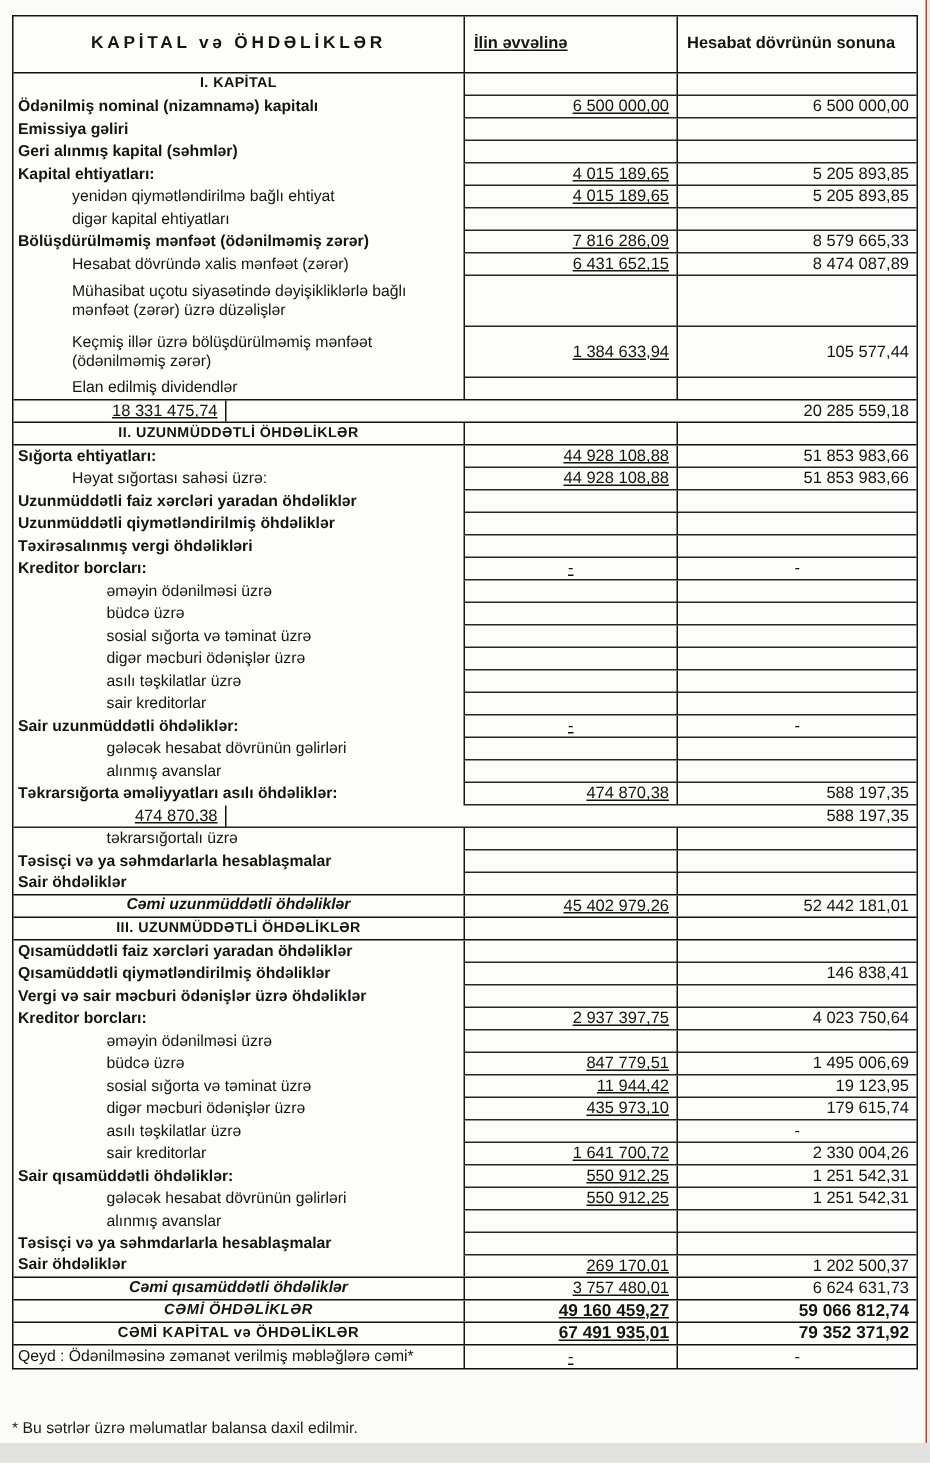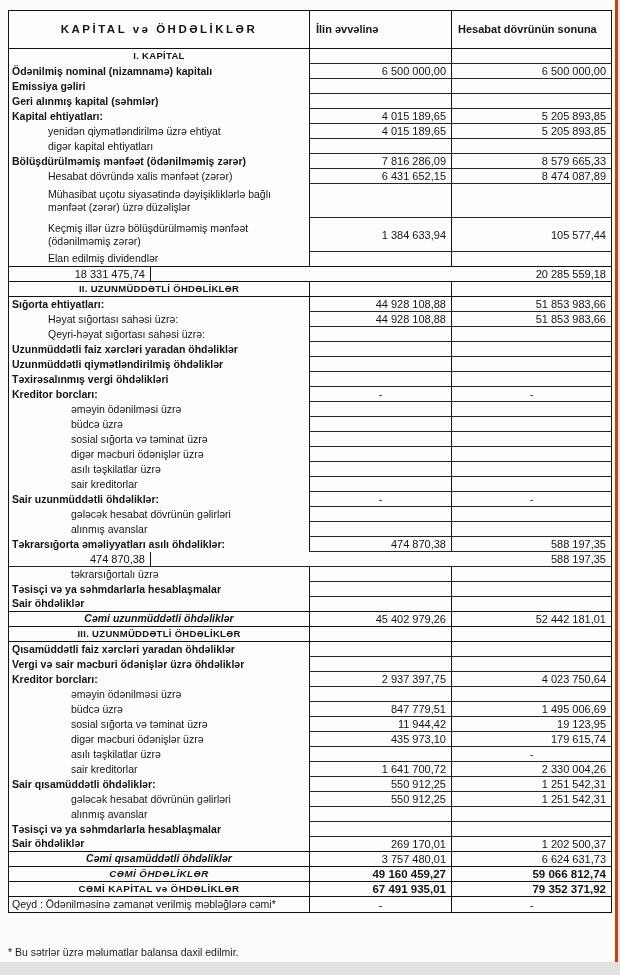--- a/index.html
+++ b/index.html
@@ -8,21 +8,21 @@
     background:#e9e9e7;
     font-family:"Liberation Sans", sans-serif;
     color:#141414;
     position:relative;
     overflow:hidden;
   }
   .page{
     position:absolute;left:0;top:0;
     width:618px;height:962px;
     background:#fbfbf9;
-    border-right:3px solid #c2410c;
+    border-right:1px solid #c2410c;
     box-sizing:border-box;
   }
   .sheet{
     position:absolute;left:8px;top:10px;
     width:604px;
     border:1.6px solid #111;
     box-sizing:border-box;
     background:#fdfdfc;
   }
   .r{display:flex;align-items:center;height:15px;box-sizing:border-box;}
@@ -38,21 +38,21 @@
     font-size:10.5px;line-height:1.12;
   }
   .c1{width:142px;min-width:142px;}
   .c2{flex:1;}
   .c1,.c2{
     height:100%;box-sizing:border-box;
     display:flex;align-items:center;justify-content:flex-end;
     border-bottom:1px solid #262626;
     font-size:11px;
   }
-  .c1{border-right:1.2px solid #151515;}
+  .c1{border-right:1.2px solid #151515;text-decoration:underline;}
   .r.rule .c1,.r.rule .c2{border-bottom:none;}
   .r:last-child .c1,.r:last-child .c2{border-bottom:none;}
   .vc{padding-right:5px;white-space:nowrap;}
   
   .hd .lc{justify-content:center;padding-left:0;}
   .title{
     font-weight:bold;font-size:11.5px;letter-spacing:2.5px;text-align:center;
   }
   .hd .c1,.hd .c2{justify-content:flex-start;border-bottom:none;}
   .colhead{
@@ -138,21 +138,21 @@
           </div>
           <div class="c1">
             <span class="vc">4 015 189,65</span>
           </div>
           <div class="c2">
             <span class="vc">5 205 893,85</span>
           </div>
         </div>
         <div class="r ind1">
           <div class="lc">
-            <span>yenidən qiymətləndirilmə üzrə ehtiyat</span>
+            <span>yenidən qiymətləndirilmə bağlı ehtiyat</span>
           </div>
           <div class="c1">
             <span class="vc">4 015 189,65</span>
           </div>
           <div class="c2">
             <span class="vc">5 205 893,85</span>
           </div>
         </div>
         <div class="r ind1">
           <div class="lc">
@@ -238,27 +238,20 @@
           <div class="lc">
             <span>Həyat sığortası sahəsi üzrə:</span>
           </div>
           <div class="c1">
             <span class="vc">44 928 108,88</span>
           </div>
           <div class="c2">
             <span class="vc">51 853 983,66</span>
           </div>
         </div>
-        <div class="r ind1">
-          <div class="lc">
-            <span>Qeyri-həyat sığortası sahəsi üzrə:</span>
-          </div>
-          <div class="c1"></div>
-          <div class="c2"></div>
-        </div>
         <div class="r bold">
           <div class="lc">
             <span>Uzunmüddətli faiz xərcləri yaradan öhdəliklər</span>
           </div>
           <div class="c1"></div>
           <div class="c2"></div>
         </div>
         <div class="r bold">
           <div class="lc">
             <span>Uzunmüddətli qiymətləndirilmiş öhdəliklər</span>
@@ -408,20 +401,29 @@
           </div>
           <div class="c1"></div>
           <div class="c2"></div>
         </div>
         <div class="r bold">
           <div class="lc">
             <span>Qısamüddətli faiz xərcləri yaradan öhdəliklər</span>
           </div>
           <div class="c1"></div>
           <div class="c2"></div>
+        </div>
+        <div class="r bold">
+          <div class="lc">
+            <span>Qısamüddətli qiymətləndirilmiş öhdəliklər</span>
+          </div>
+          <div class="c1"></div>
+          <div class="c2">
+            <span class="vc">146 838,41</span>
+          </div>
         </div>
         <div class="r bold">
           <div class="lc">
             <span>Vergi və sair məcburi ödənişlər üzrə öhdəliklər</span>
           </div>
           <div class="c1"></div>
           <div class="c2"></div>
         </div>
         <div class="r bold">
           <div class="lc">

